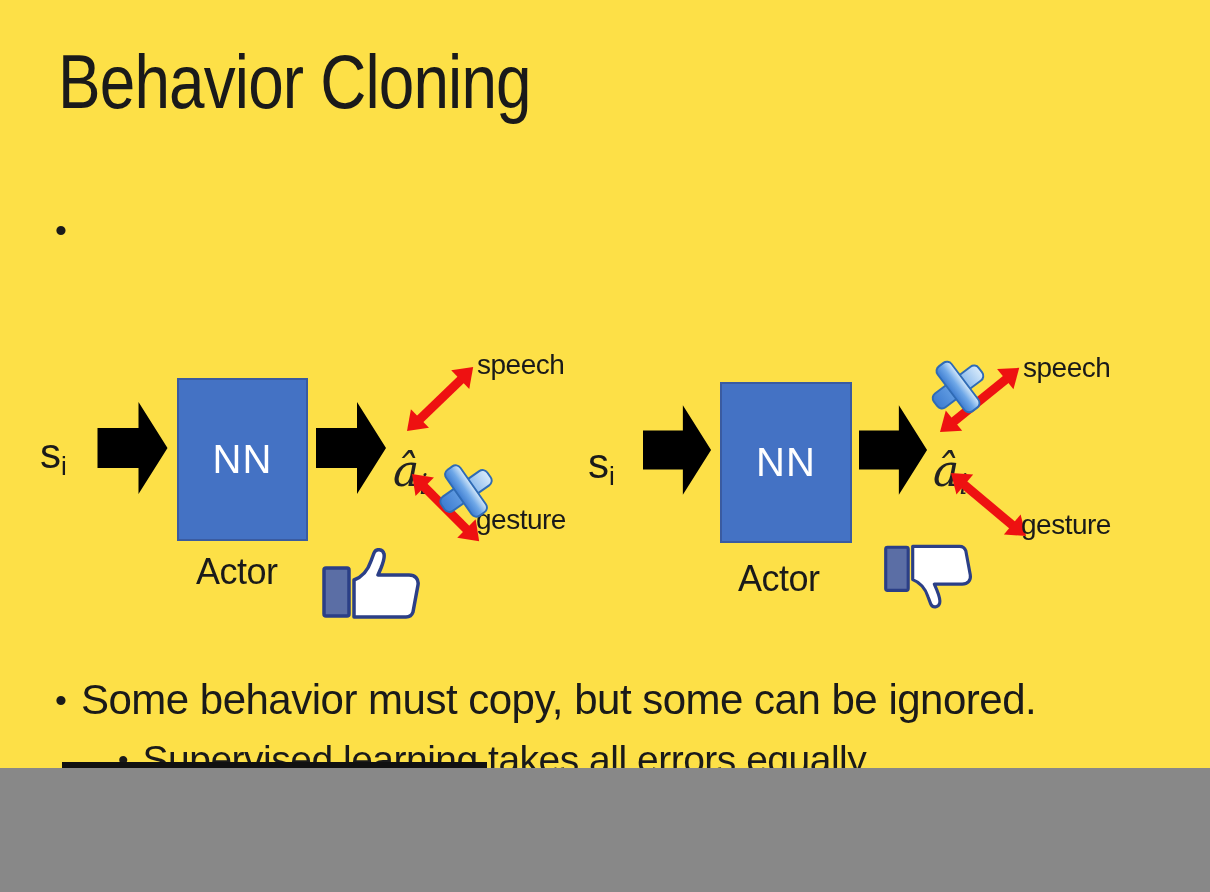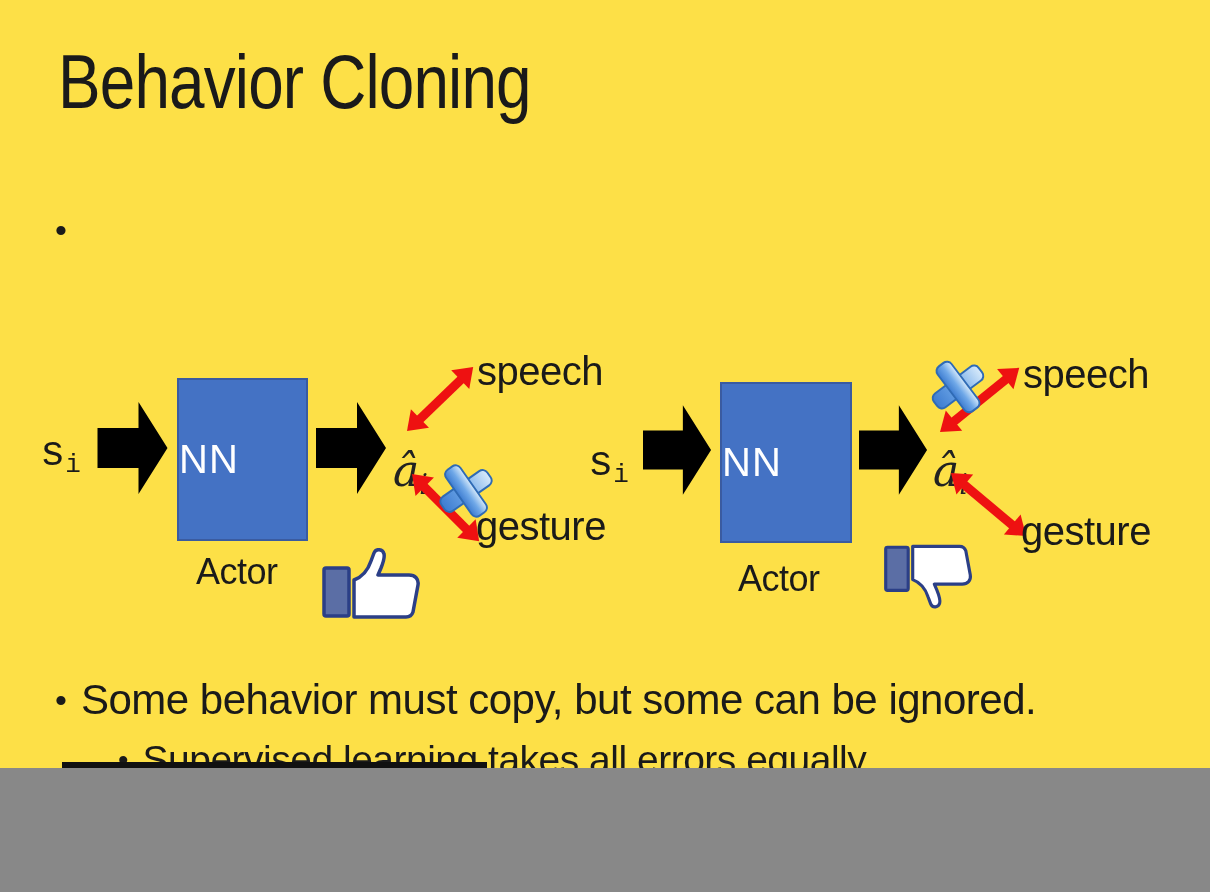--- a/index.html
+++ b/index.html
@@ -14,31 +14,31 @@
   .bullet-row { position:absolute; display:flex; align-items:flex-start; }
   .bullet-marker { flex:0 0 auto; font-size:34px; line-height:52px; margin-right:14px; }
   .bullet-text { font-size:42px; line-height:52px; letter-spacing:-0.5px; }
   .b1 { left:55px; top:204px; }
   .b2 { left:55px; top:674px; }
   .b3 { left:118px; top:736px; }
   .b3 .bullet-text { font-size:39px; line-height:48px; }
   .b3 .bullet-marker { font-size:30px; line-height:48px; }
 
   .lbl { position:absolute; white-space:nowrap; }
-  .io-label { font-size:42px;font-family:Liberation Mono, monospace; }
+  .io-label { font-size:42px; }
   .io-label .sub { font-size:26px; vertical-align:-7px; }
   .ahat { font-family:"DejaVu Serif", serif; font-style:italic; font-size:44px; color:#222;margin-top:21px; }
   .ahat .sub { font-size:27px; vertical-align:-8px; }
-  .arm-label { font-size:40px; letter-spacing:-0.5px; }
+  .arm-label { font-size:28px; letter-spacing:-0.5px; }
   .actor-label { font-size:36px; letter-spacing:-0.5px; }
 
   .nn-box {
     position:absolute; background:var(--nn_box_fill,#4472C4);
     border:2px solid var(--nn_box_border,#3A5BA0); box-sizing:border-box;
-    display:flex; align-items:center; justify-content:flex-start;
+    display:flex; align-items:center; justify-content:center;
   }
   .nn-box .nn-text { color:#fff; font-size:40px; letter-spacing:1px; }
 
   .blockarrow { position:absolute; }
 
   .darrow { position:absolute; height:26px; transform-origin:0 50%; }
   .darrow .shaft {
     position:absolute; left:13px; right:13px; top:50%; height:9px; margin-top:-4.5px;
     background:var(--double_arrow_red,#EE1111);
   }

